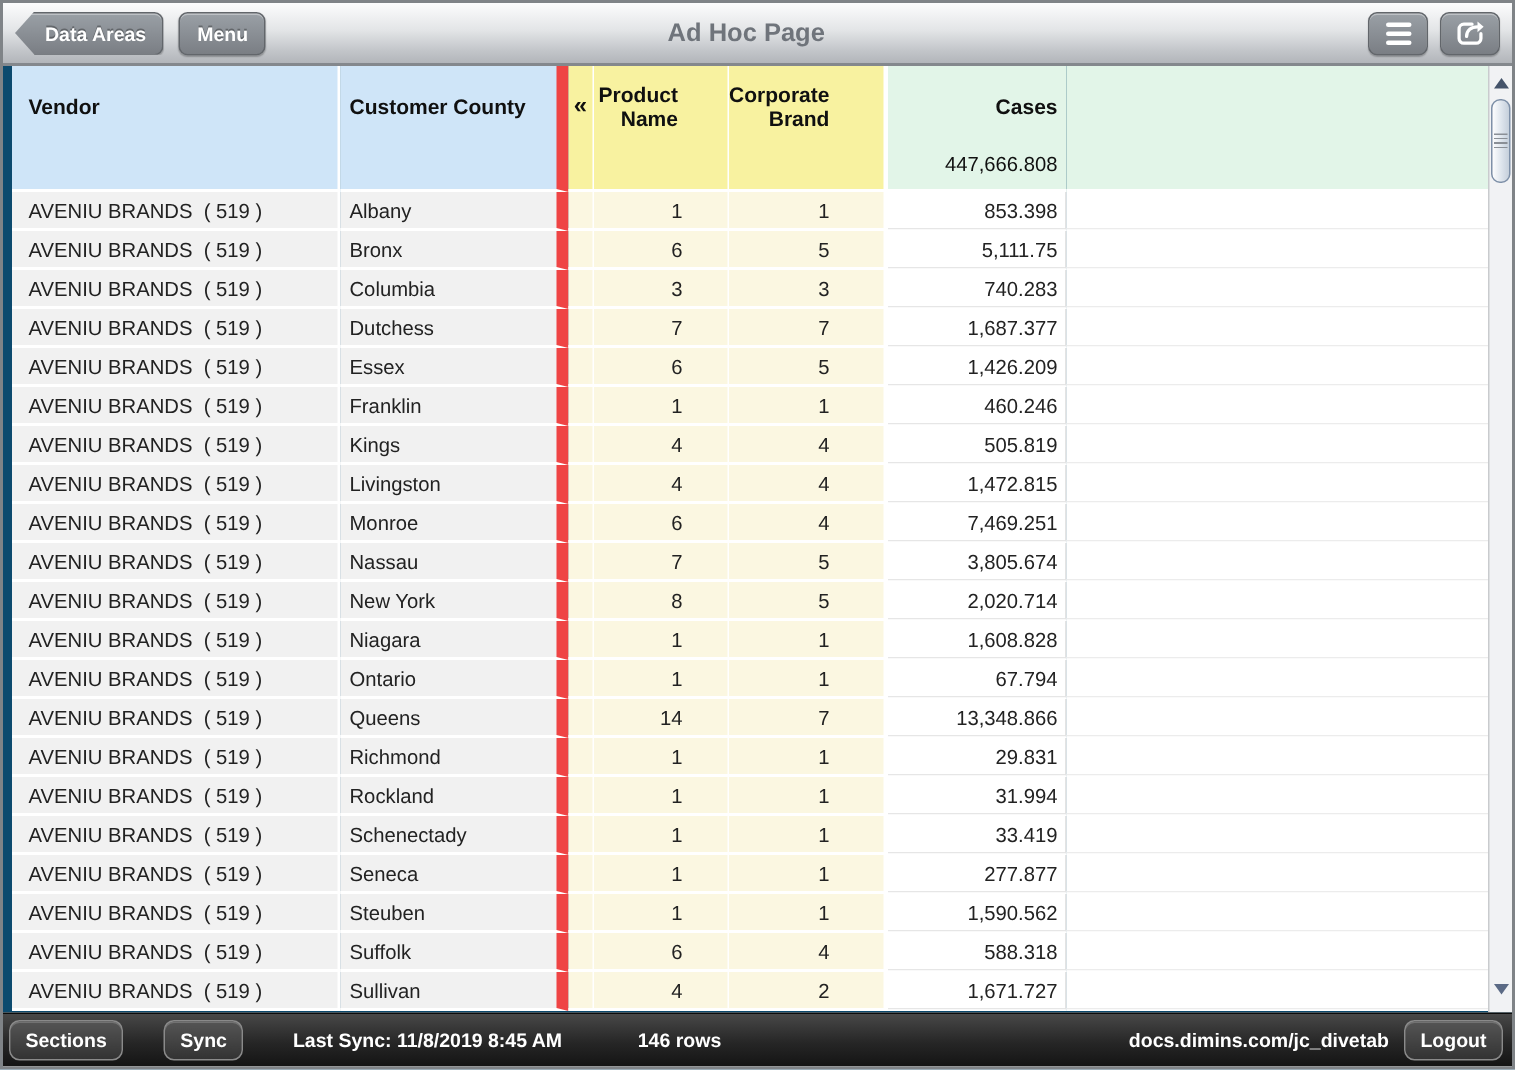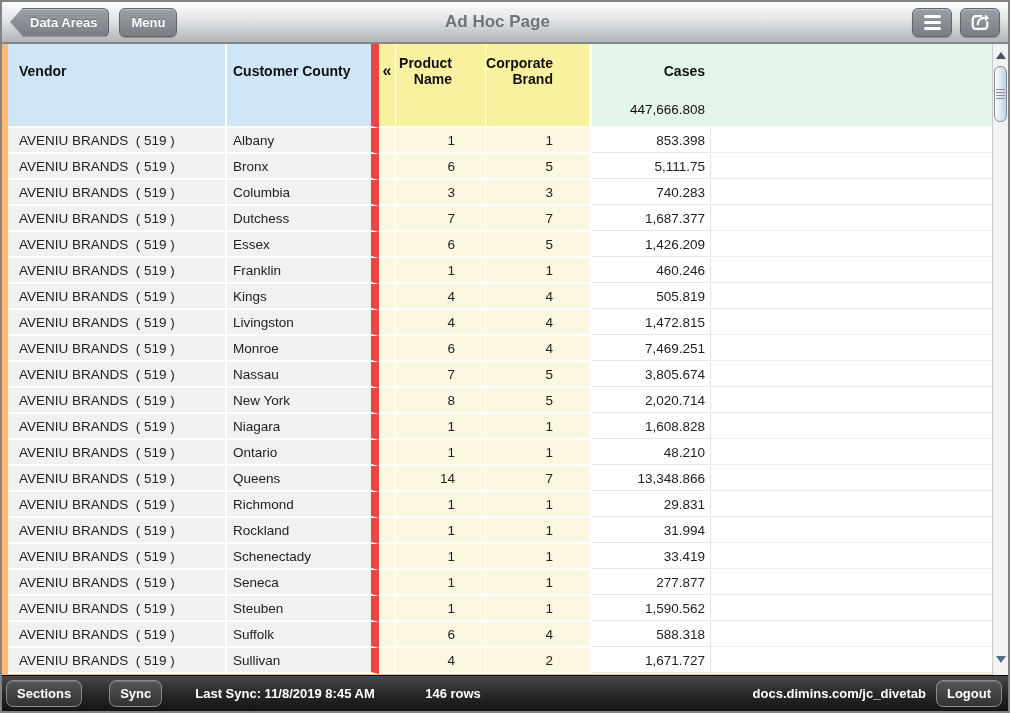--- a/index.html
+++ b/index.html
@@ -46,21 +46,21 @@
     display:flex; align-items:center; justify-content:center;
     padding:0;
   }
   .topbar-right { margin-left:auto; display:flex; gap:8px; }
   .hamburger { display:flex; flex-direction:column; gap:3px; }
   .hamburger span { width:17px; height:3px; background:#fff; border-radius:1.5px; }
 
   
   .content {
     flex:1 1 auto; position:relative;
-    background:#fdba74;
+    background:#0c4a6e;
     padding-left:6px; padding-right:16px;
     overflow:hidden;
   }
   .grid-row {
     display:grid;
     grid-template-columns:219px 152px 17px 90px 106px 119px 1fr;
   }
   .cell { font-size:13.5px; color:#222; display:flex; align-items:center; overflow:hidden; white-space:pre; }
   
   .c-vendor  { background:var(--gray);  border-right:2px solid #fff; padding-left:11px; }
@@ -297,21 +297,21 @@
           <div class="cell c-brand">1</div>
           <div class="cell c-cases">1,608.828</div>
           <div class="cell c-empty"></div>
         </div>
         <div class="grid-row trow">
           <div class="cell c-vendor">AVENIU BRANDS  ( 519 )</div>
           <div class="cell c-county">Ontario</div>
           <div class="cell c-collapse"></div>
           <div class="cell c-product">1</div>
           <div class="cell c-brand">1</div>
-          <div class="cell c-cases">48.210</div>
+          <div class="cell c-cases">67.794</div>
           <div class="cell c-empty"></div>
         </div>
         <div class="grid-row trow">
           <div class="cell c-vendor">AVENIU BRANDS  ( 519 )</div>
           <div class="cell c-county">Queens</div>
           <div class="cell c-collapse"></div>
           <div class="cell c-product">14</div>
           <div class="cell c-brand">7</div>
           <div class="cell c-cases">13,348.866</div>
           <div class="cell c-empty"></div>

